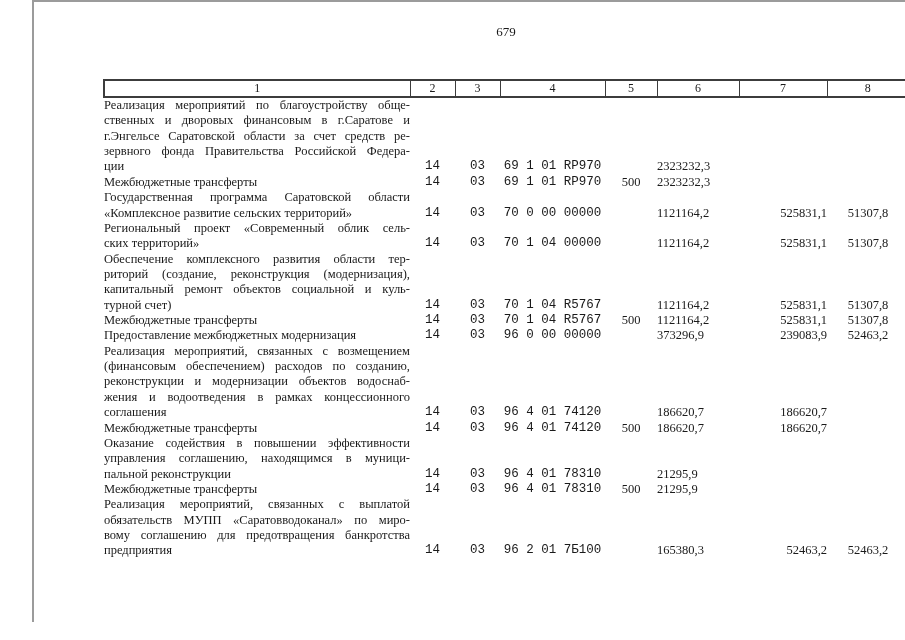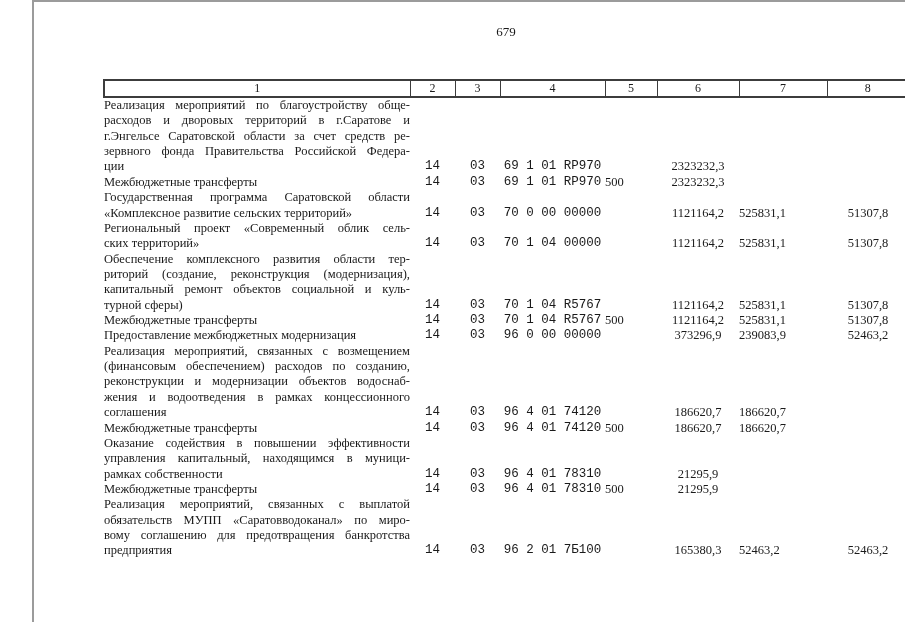--- a/index.html
+++ b/index.html
@@ -42,23 +42,23 @@
   }
   td.c1{padding:0 2px 0 7px;white-space:normal;}
   .ln{
     line-height:15.36px;
     text-align:justify;
     text-align-last:justify;
     -moz-text-align-last:justify;
   }
   .ln-last{text-align:left;text-align-last:left;-moz-text-align-last:left;}
   td.c2,td.c3,td.c4{text-align:center;font-family:Liberation Mono, monospace;}
-  td.c5{text-align:left;padding-right:3px;}
-  td.c6{text-align:center;padding-right:6px;}
-  td.c7{text-align:left;padding-right:4px;}
+  td.c5{text-align:center;padding-right:3px;}
+  td.c6{text-align:left;padding-right:6px;}
+  td.c7{text-align:right;padding-right:4px;}
   td.c8{text-align:center;padding-right:6px;}
 </style>
 </head>
 <body>
 
 <div class="page">
   <div class="scan-edge-top"></div>
   <div class="scan-edge-left"></div>
 
   <div class="pagenum">679</div>
@@ -83,21 +83,21 @@
           <th>5</th>
           <th>6</th>
           <th>7</th>
           <th>8</th>
         </tr>
     </thead>
     <tbody id="tbody">
         <tr>
           <td class="c1">
             <div class="ln">Реализация мероприятий по благоустройству обще-</div>
-            <div class="ln">расходов и дворовых территорий в г.Саратове и</div>
+            <div class="ln">ственных и дворовых финансовым в г.Саратове и</div>
             <div class="ln">г.Энгельсе Саратовской области за счет средств ре-</div>
             <div class="ln">зервного фонда Правительства Российской Федера-</div>
             <div class="ln ln-last">ции</div>
           </td>
           <td class="c2">14</td>
           <td class="c3">03</td>
           <td class="c4">69 1 01 RP970</td>
           <td class="c5"></td>
           <td class="c6">2323232,3</td>
           <td class="c7"></td>
@@ -139,21 +139,21 @@
           <td class="c5"></td>
           <td class="c6">1121164,2</td>
           <td class="c7">525831,1</td>
           <td class="c8">51307,8</td>
         </tr>
         <tr>
           <td class="c1">
             <div class="ln">Обеспечение комплексного развития области тер-</div>
             <div class="ln">риторий (создание, реконструкция (модернизация),</div>
             <div class="ln">капитальный ремонт объектов социальной и куль-</div>
-            <div class="ln ln-last">турной сферы)</div>
+            <div class="ln ln-last">турной счет)</div>
           </td>
           <td class="c2">14</td>
           <td class="c3">03</td>
           <td class="c4">70 1 04 R5767</td>
           <td class="c5"></td>
           <td class="c6">1121164,2</td>
           <td class="c7">525831,1</td>
           <td class="c8">51307,8</td>
         </tr>
         <tr>
@@ -204,22 +204,22 @@
           <td class="c3">03</td>
           <td class="c4">96 4 01 74120</td>
           <td class="c5">500</td>
           <td class="c6">186620,7</td>
           <td class="c7">186620,7</td>
           <td class="c8"></td>
         </tr>
         <tr>
           <td class="c1">
             <div class="ln">Оказание содействия в повышении эффективности</div>
-            <div class="ln">управления капитальный, находящимся в муници-</div>
-            <div class="ln ln-last">рамках собственности</div>
+            <div class="ln">управления соглашению, находящимся в муници-</div>
+            <div class="ln ln-last">пальной реконструкции</div>
           </td>
           <td class="c2">14</td>
           <td class="c3">03</td>
           <td class="c4">96 4 01 78310</td>
           <td class="c5"></td>
           <td class="c6">21295,9</td>
           <td class="c7"></td>
           <td class="c8"></td>
         </tr>
         <tr>

